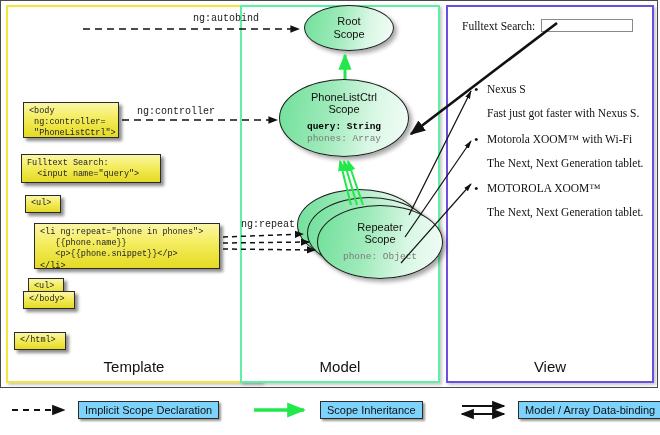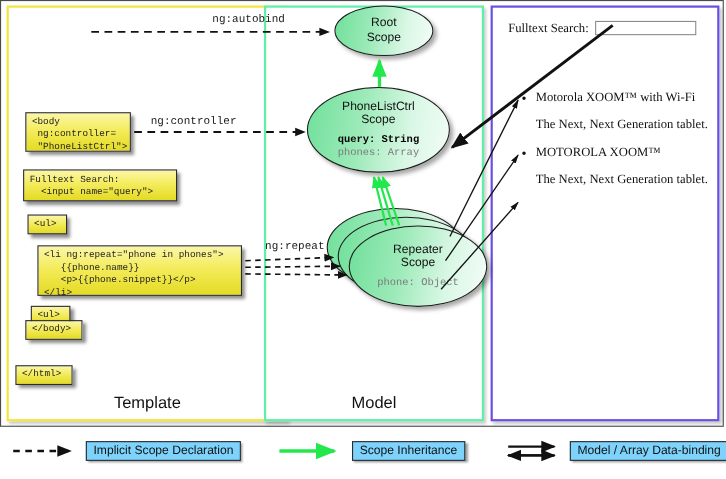--- a/index.html
+++ b/index.html
@@ -82,28 +82,33 @@
 
     <div class="column col-template">
       <div class="col-label">Template</div>
     </div>
 
     <div class="column col-model">
       <div class="col-label">Model</div>
     </div>
 
     <div class="column col-view">
+      <div class="col-label">View</div>
 
       <div class="view-inner">
         <div class="view-search-row">
           <span class="view-search-label">Fulltext Search:</span>
           <span class="view-input"></span>
         </div>
 
         <div class="view-list">
+          <div class="view-item">
+            <div class="view-bullet">Nexus S</div>
+            <div class="view-snippet">Fast just got faster with Nexus S.</div>
+          </div>
           <div class="view-item">
             <div class="view-bullet">Motorola XOOM™  with Wi-Fi</div>
             <div class="view-snippet">The Next, Next Generation tablet.</div>
           </div>
           <div class="view-item">
             <div class="view-bullet">MOTOROLA XOOM™</div>
             <div class="view-snippet">The Next, Next Generation tablet.</div>
           </div>
         </div>
       </div>

